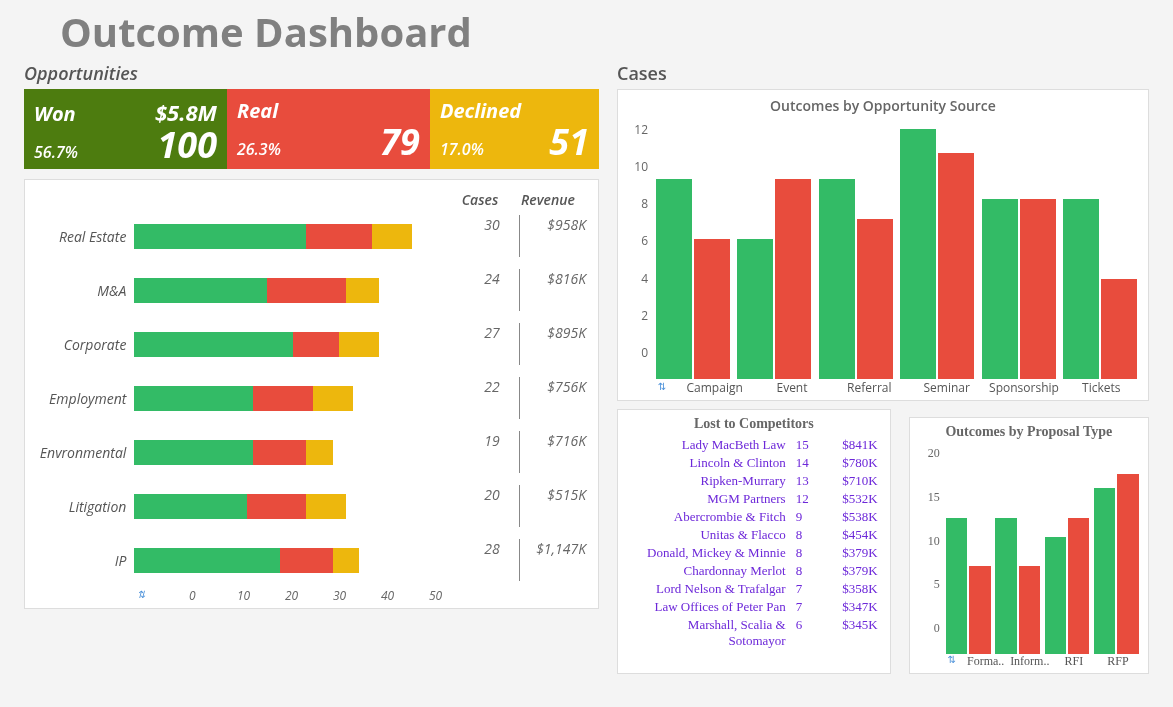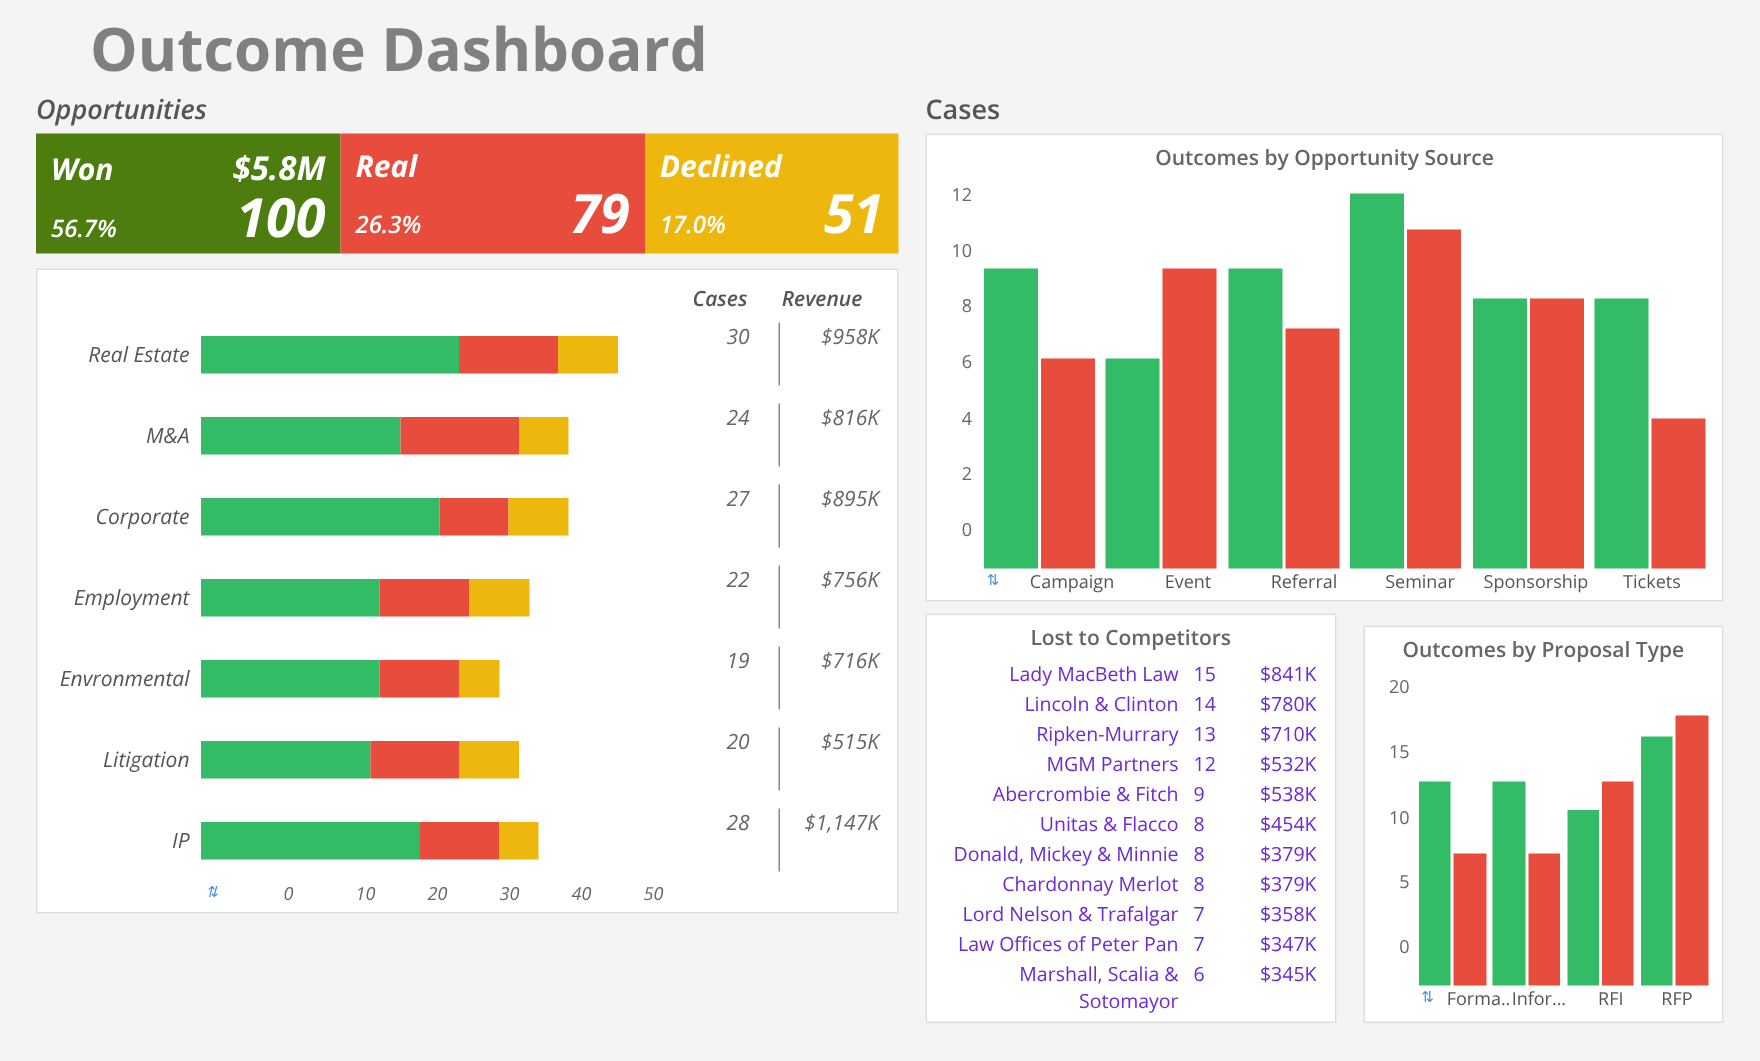--- a/index.html
+++ b/index.html
@@ -105,21 +105,21 @@
   .smallchart { height: 210px; }
   .smallchart .yaxis { padding-bottom: 18px; }
 
   
   .comp-table { font-size:13px; color:#6d28d9; }
   .comp-row { display:flex; padding:1px 4px; }
   .comp-name { flex:1; text-align:right; padding-right:10px; }
   .comp-n    { width:26px; text-align:left; }
   .comp-v    { width:56px; text-align:right; }
 
-  .bottom-row { display:flex; gap:18px; margin-top:8px; }
+  .bottom-row { display:flex; gap:18px; margin-top:8px;font-family:Liberation Serif, serif; }
   .bottom-row .panel { flex:1; }
   .bottom-row .panel.comp { flex:1.15; }
 </style>
 </head>
 <body>
 
 <div class="page">
   <h1>Outcome Dashboard</h1>
   <div class="cols">
 

